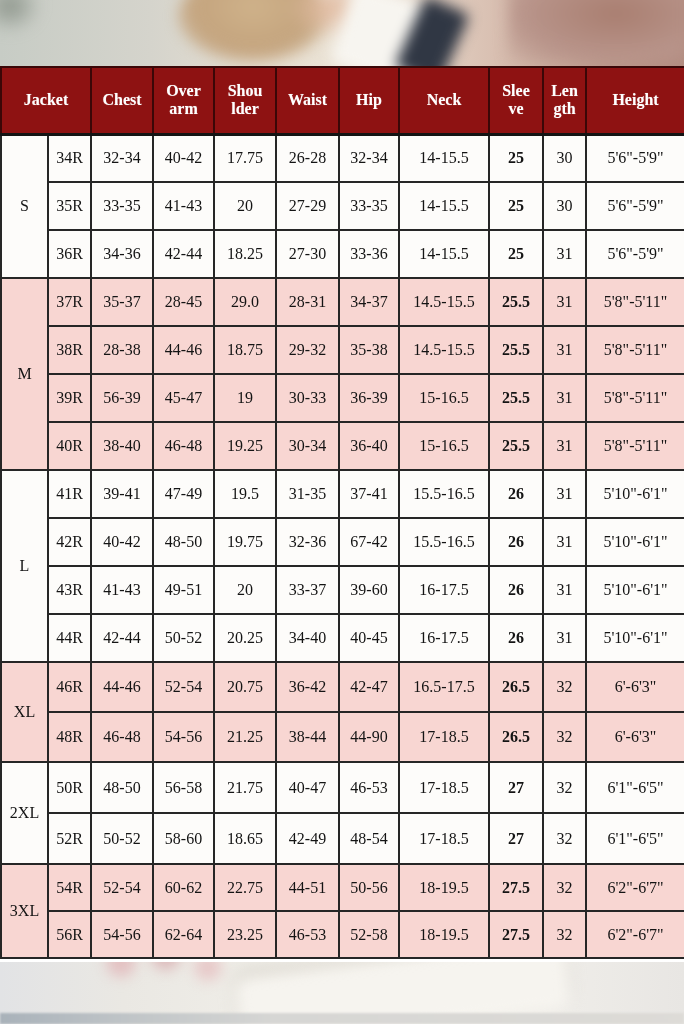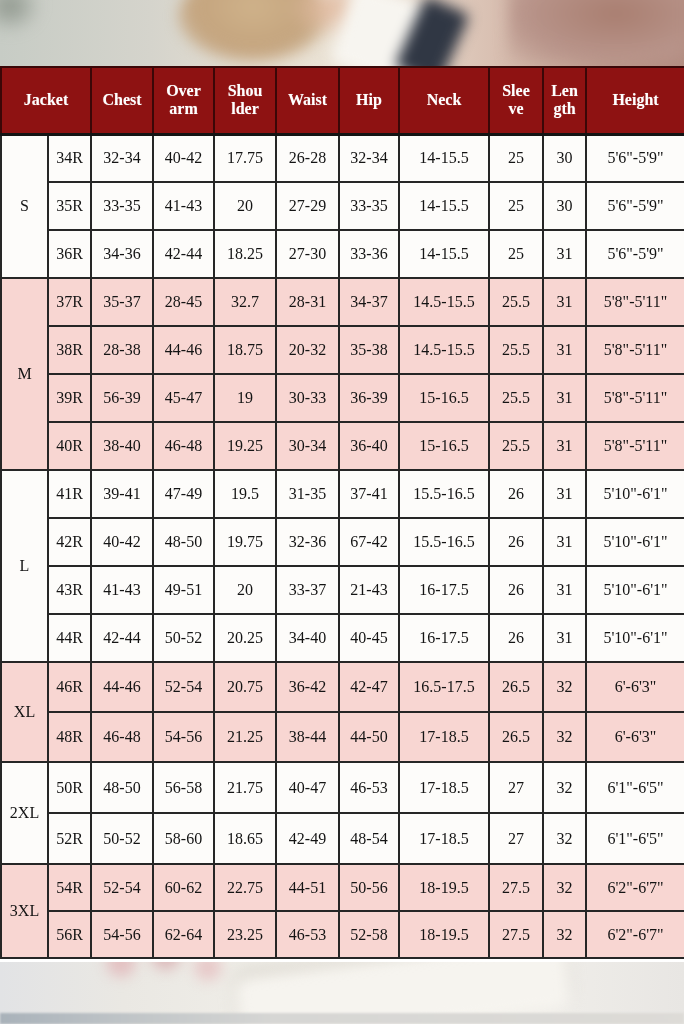--- a/index.html
+++ b/index.html
@@ -54,21 +54,21 @@
     border-color:#3a0707; border-bottom:3px solid #141414;
     text-shadow:0 0 1px rgba(255,255,255,.4);
   }
   #size-chart tbody tr { height:48px; }
   #size-chart tbody tr.sec-3 { height:50px; }
   #size-chart tbody tr.sec-4 { height:51px; }
   #size-chart tbody tr.sec-5 { height:47px; }
   tr.white th, tr.white td { background:#fdfcfa; }
   tr.pink th,  tr.pink td  { background:#f8d6d2; }
   th.group { font-weight:400; font-size:18px; }
-  td.sleeve { font-weight:normal; font-size:17px; }
+  td.sleeve { font-weight:bold; font-size:17px; }
   tr.thick-top th, tr.thick-top td { border-top:5px solid #4a100c;margin-left:48px; }
 </style>
 </head>
 <body>
 
 <div id="photo-top" class="photo-strip">
   <div class="blur-layer">
     <div class="dark-left"></div>
     <div class="beard"></div>
     <div class="cheek"></div>
@@ -146,34 +146,34 @@
         <td>14-15.5</td>
         <td class="sleeve">25</td>
         <td>31</td>
         <td>5'6"-5'9"</td>
       </tr>
       <tr class="pink sec-1">
         <th rowspan="4" class="group">M</th>
         <td>37R</td>
         <td>35-37</td>
         <td>28-45</td>
-        <td>32.7</td>
+        <td>29.0</td>
         <td>28-31</td>
         <td>34-37</td>
         <td>14.5-15.5</td>
         <td class="sleeve">25.5</td>
         <td>31</td>
         <td>5'8"-5'11"</td>
       </tr>
       <tr class="pink sec-1">
         <td>38R</td>
         <td>28-38</td>
         <td>44-46</td>
         <td>18.75</td>
-        <td>20-32</td>
+        <td>29-32</td>
         <td>35-38</td>
         <td>14.5-15.5</td>
         <td class="sleeve">25.5</td>
         <td>31</td>
         <td>5'8"-5'11"</td>
       </tr>
       <tr class="pink sec-1">
         <td>39R</td>
         <td>56-39</td>
         <td>45-47</td>
@@ -221,21 +221,21 @@
         <td class="sleeve">26</td>
         <td>31</td>
         <td>5'10"-6'1"</td>
       </tr>
       <tr class="white sec-2">
         <td>43R</td>
         <td>41-43</td>
         <td>49-51</td>
         <td>20</td>
         <td>33-37</td>
-        <td>21-43</td>
+        <td>39-60</td>
         <td>16-17.5</td>
         <td class="sleeve">26</td>
         <td>31</td>
         <td>5'10"-6'1"</td>
       </tr>
       <tr class="white sec-2">
         <td>44R</td>
         <td>42-44</td>
         <td>50-52</td>
         <td>20.25</td>
@@ -258,21 +258,21 @@
         <td class="sleeve">26.5</td>
         <td>32</td>
         <td>6'-6'3"</td>
       </tr>
       <tr class="pink sec-3">
         <td>48R</td>
         <td>46-48</td>
         <td>54-56</td>
         <td>21.25</td>
         <td>38-44</td>
-        <td>44-50</td>
+        <td>44-90</td>
         <td>17-18.5</td>
         <td class="sleeve">26.5</td>
         <td>32</td>
         <td>6'-6'3"</td>
       </tr>
       <tr class="white sec-4">
         <th rowspan="2" class="group">2XL</th>
         <td>50R</td>
         <td>48-50</td>
         <td>56-58</td>

